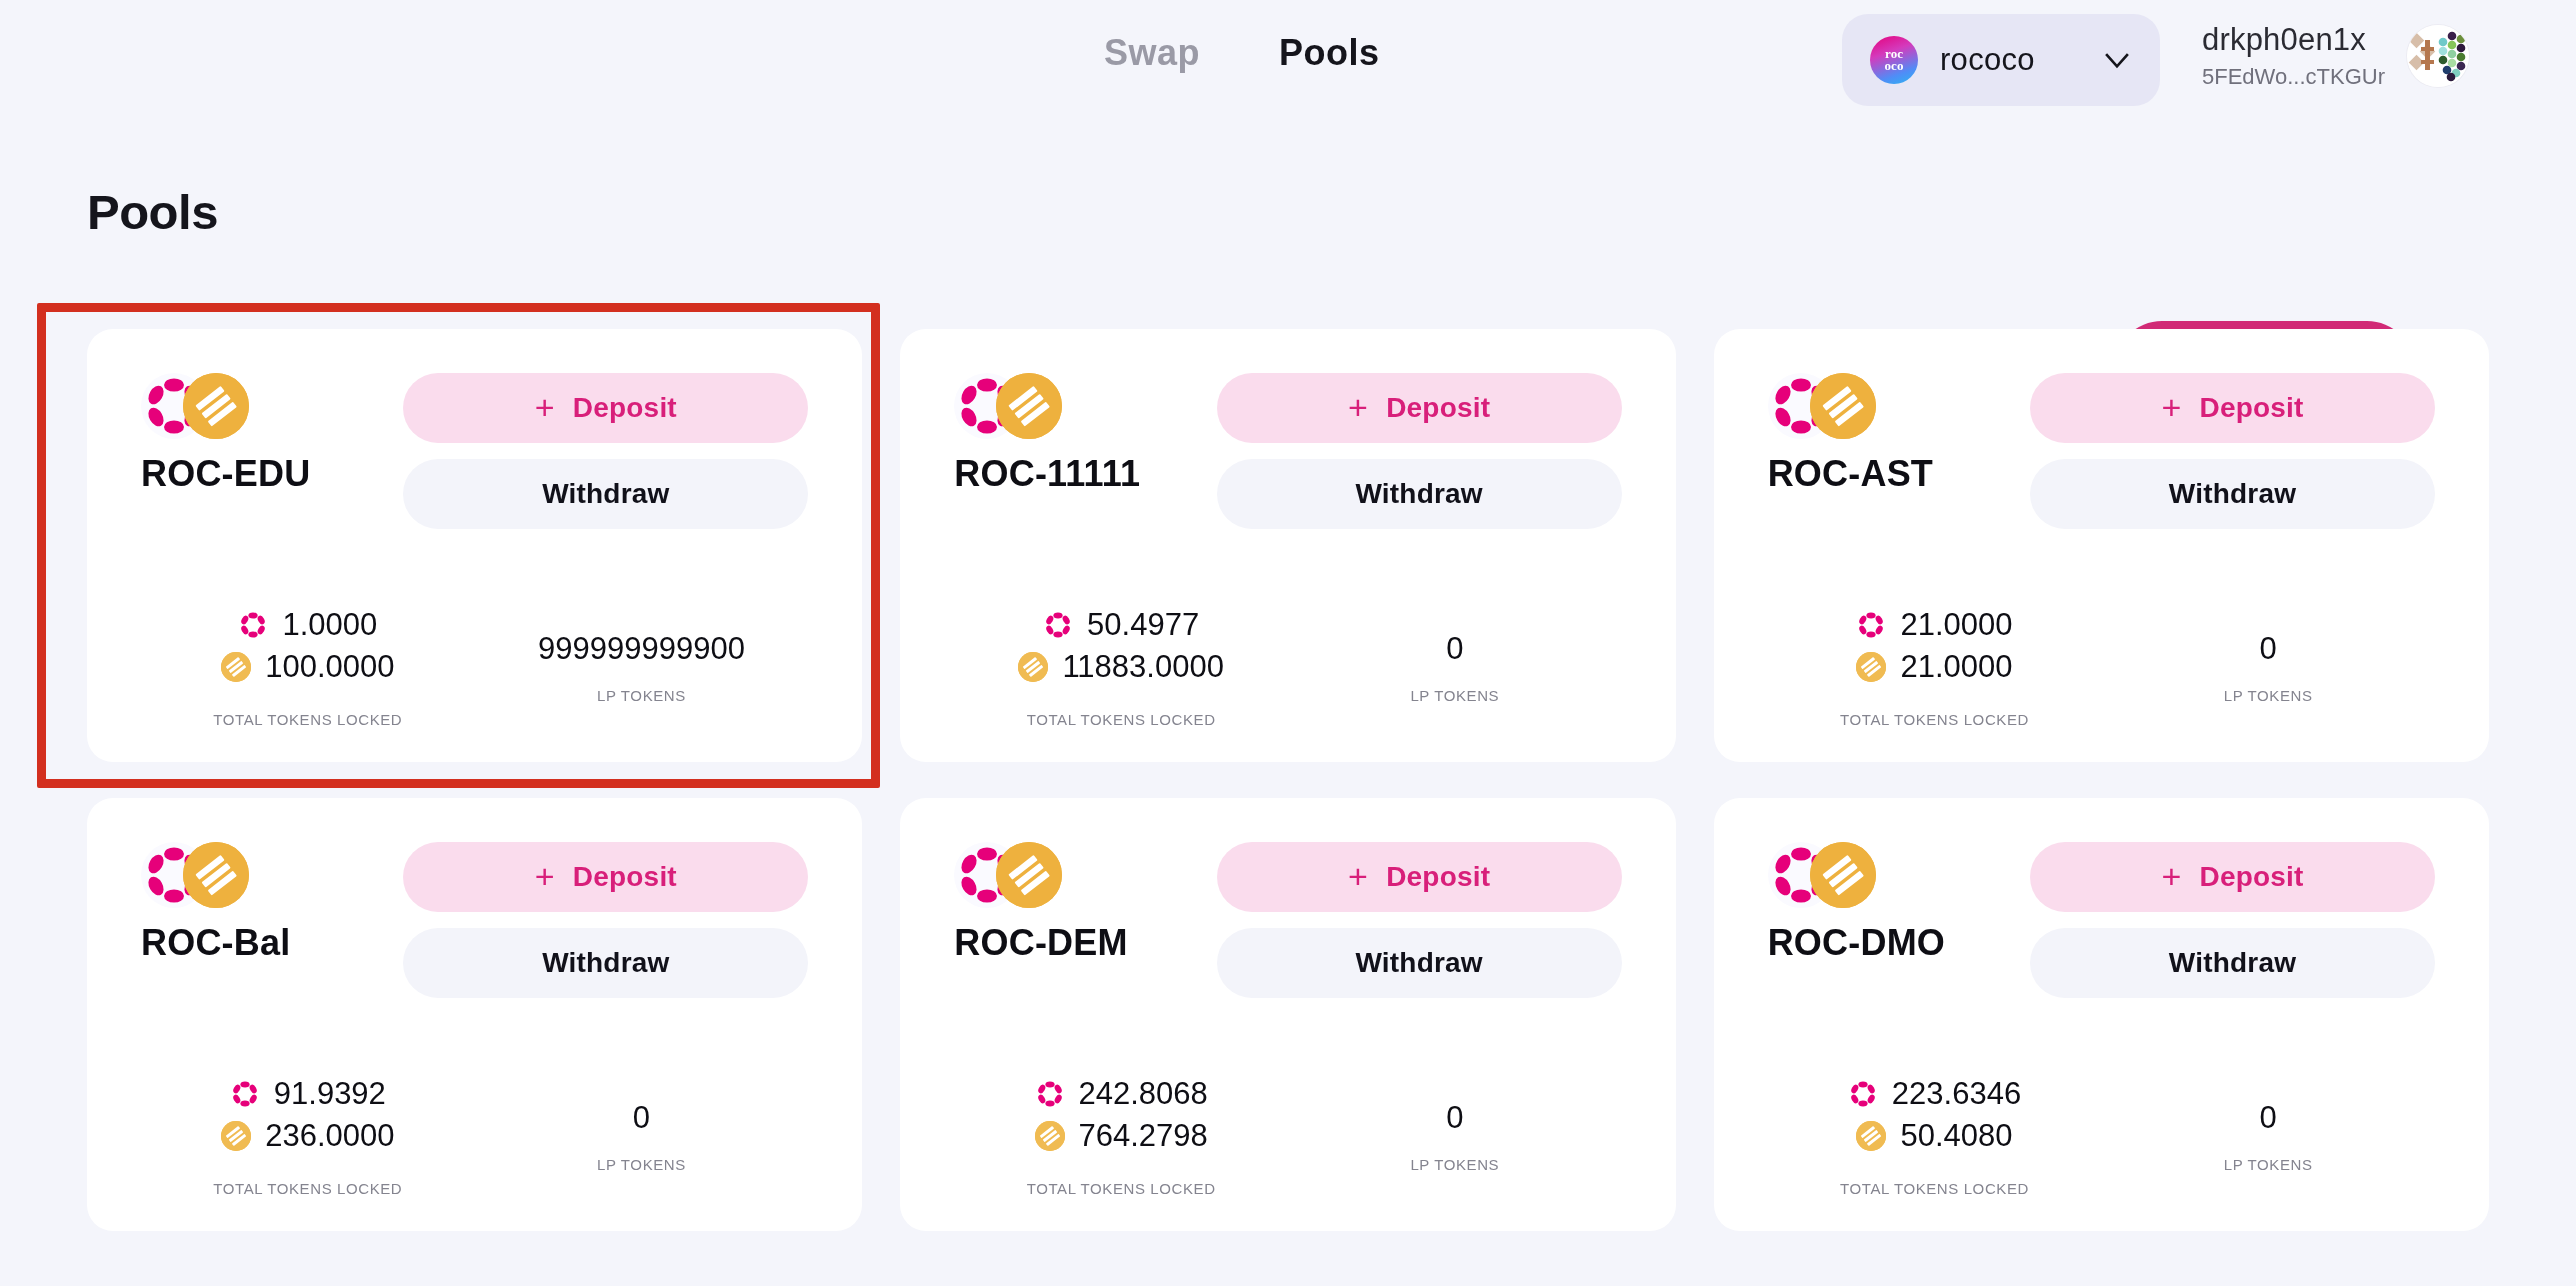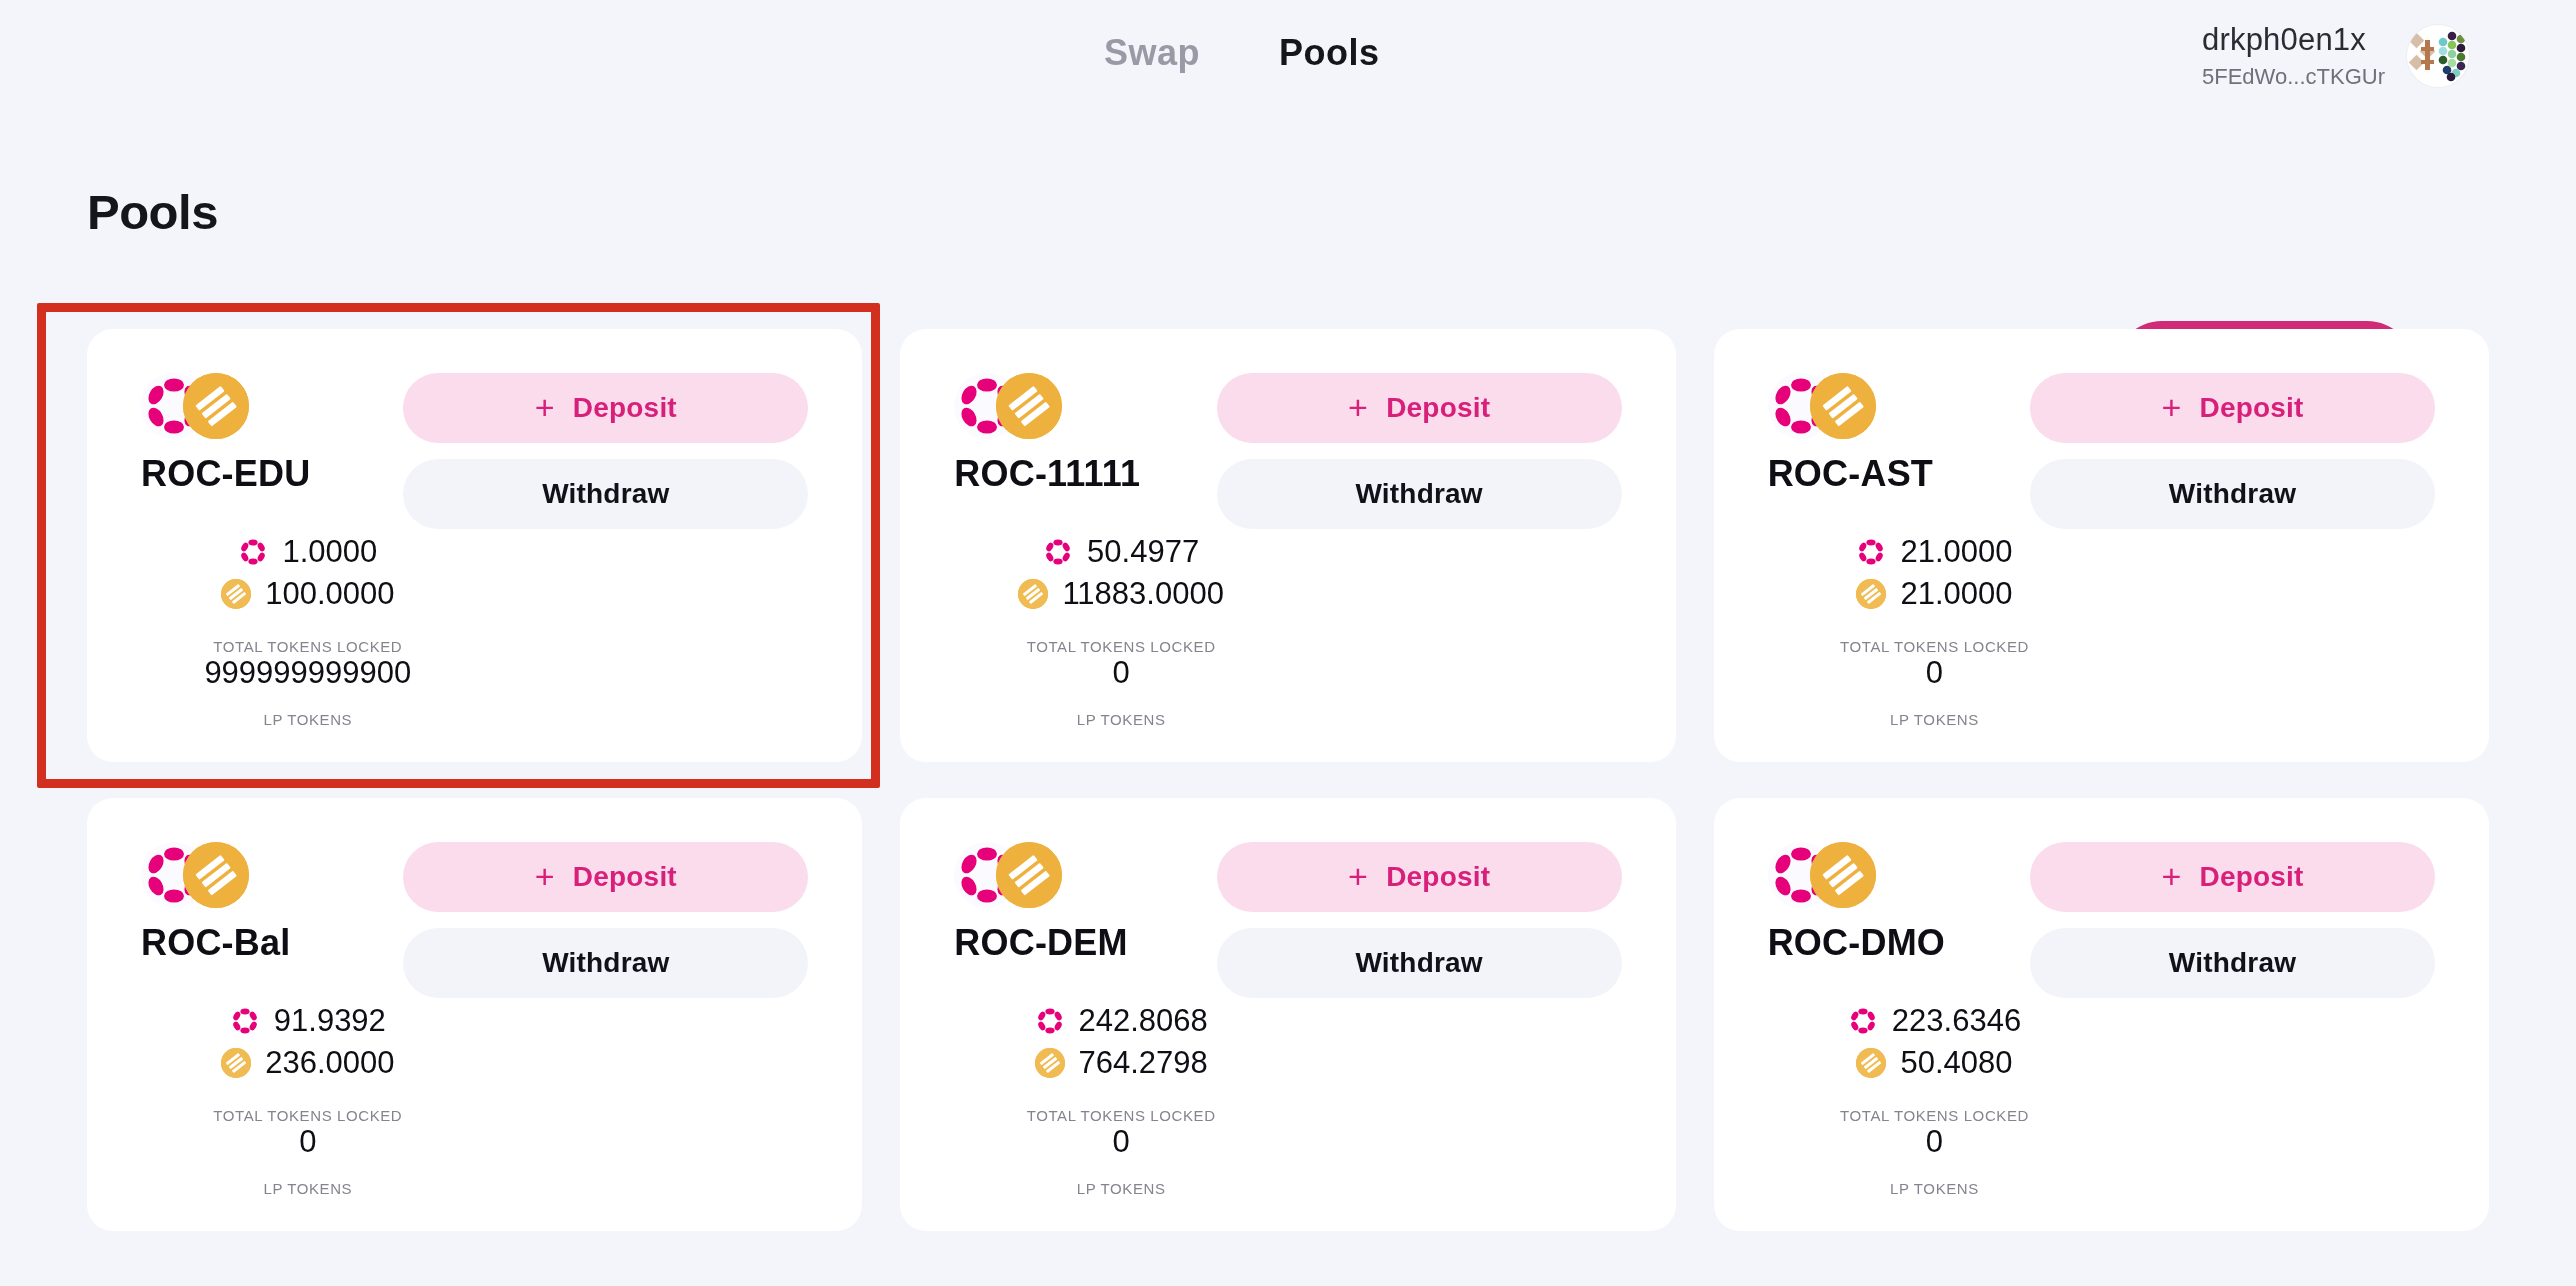--- a/index.html
+++ b/index.html
@@ -228,22 +228,21 @@
     margin-top: -3px;
   }
 
   
   .stats {
     position: absolute;
     left: 54px;
     right: 54px;
     bottom: 34px;
     display: flex;
-    align-items: flex-start;
-    flex-direction: column;
+    align-items: center;
   }
   .stats-left { width: 50%; display: flex; flex-direction: column; align-items: center; }
   .stats-right { width: 50%; display: flex; flex-direction: column; align-items: center; }
   .amount-row {
     display: flex;
     align-items: center;
     gap: 14px;
     align-self: center;
     margin-bottom: 6px;
   }
@@ -276,20 +275,30 @@
 </head>
 <body>
 
 <div class="topbar">
 
   <div class="nav-links">
     <button class="nav-link">Swap</button>
     <button class="nav-link active">Pools</button>
   </div>
 
+  <div class="network-chip">
+    <span class="roc-badge">
+      <span>roc</span>
+      <span>oco</span>
+    </span>
+    <span class="network-name">rococo</span>
+    <svg class="chev" viewBox="0 0 24 24">
+      <path d="M4 8 L12 17 L20 8" fill="none" stroke="#15151c" stroke-width="2.1" stroke-linecap="square"></path>
+    </svg>
+  </div>
 
   <div class="account">
     <div class="account-text">
       <span class="account-name">drkph0en1x</span>
       <span class="account-addr">5FEdWo...cTKGUr</span>
     </div>
     <div class="avatar">
       <svg viewBox="0 0 62 62" width="62" height="62">
         <circle cx="31" cy="31" r="31" fill="#ffffff"></circle>
         <g fill="#caa98c" opacity="0.75">

